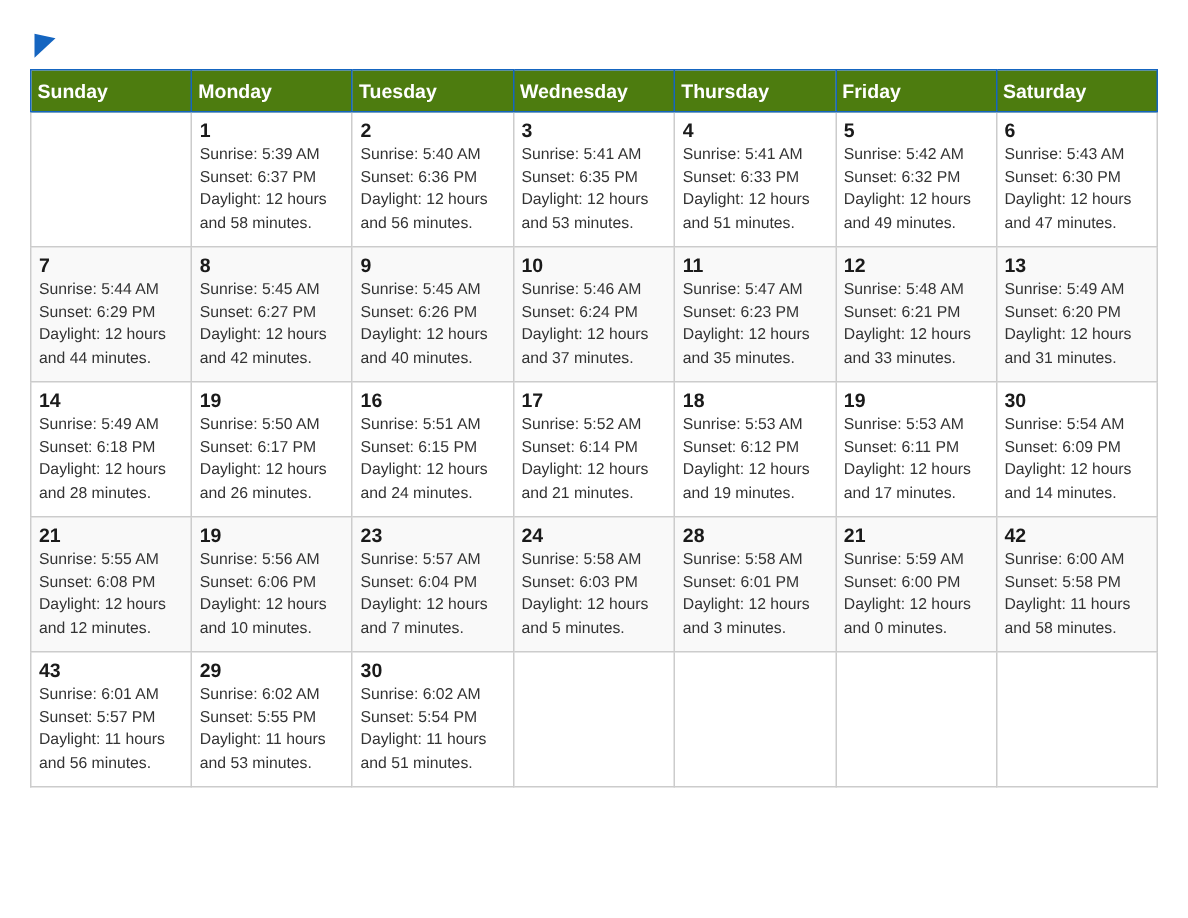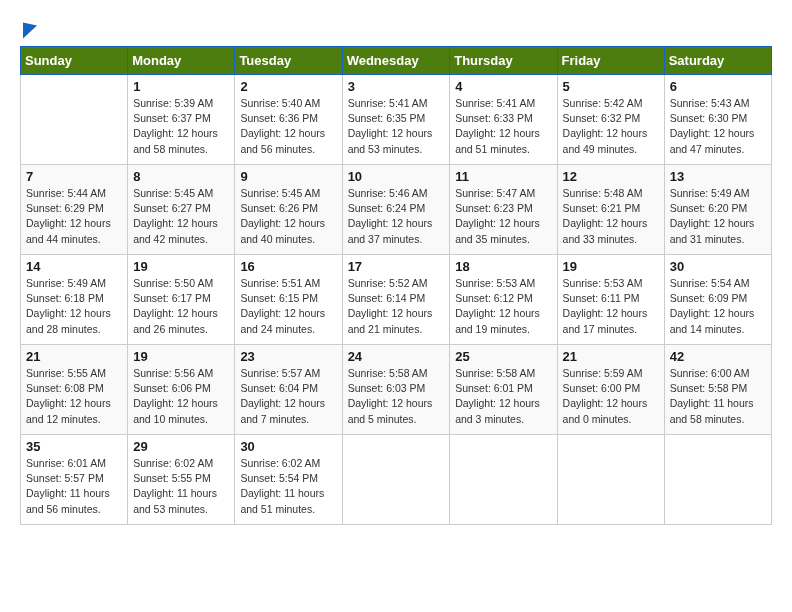--- a/index.html
+++ b/index.html
@@ -227,35 +227,35 @@
         </td>
         <td>
           <div class="day-number">23</div>
           <div class="day-info">Sunrise: 5:57 AM<br>Sunset: 6:04 PM<br>Daylight: 12 hours<br>and 7 minutes.</div>
         </td>
         <td>
           <div class="day-number">24</div>
           <div class="day-info">Sunrise: 5:58 AM<br>Sunset: 6:03 PM<br>Daylight: 12 hours<br>and 5 minutes.</div>
         </td>
         <td>
-          <div class="day-number">25</div>
+          <div class="day-number">28</div>
           <div class="day-info">Sunrise: 5:58 AM<br>Sunset: 6:01 PM<br>Daylight: 12 hours<br>and 3 minutes.</div>
         </td>
         <td>
           <div class="day-number">21</div>
           <div class="day-info">Sunrise: 5:59 AM<br>Sunset: 6:00 PM<br>Daylight: 12 hours<br>and 0 minutes.</div>
         </td>
         <td>
           <div class="day-number">42</div>
           <div class="day-info">Sunrise: 6:00 AM<br>Sunset: 5:58 PM<br>Daylight: 11 hours<br>and 58 minutes.</div>
         </td>
       </tr>
       <tr>
         <td>
-          <div class="day-number">35</div>
+          <div class="day-number">43</div>
           <div class="day-info">Sunrise: 6:01 AM<br>Sunset: 5:57 PM<br>Daylight: 11 hours<br>and 56 minutes.</div>
         </td>
         <td>
           <div class="day-number">29</div>
           <div class="day-info">Sunrise: 6:02 AM<br>Sunset: 5:55 PM<br>Daylight: 11 hours<br>and 53 minutes.</div>
         </td>
         <td>
           <div class="day-number">30</div>
           <div class="day-info">Sunrise: 6:02 AM<br>Sunset: 5:54 PM<br>Daylight: 11 hours<br>and 51 minutes.</div>
         </td>

